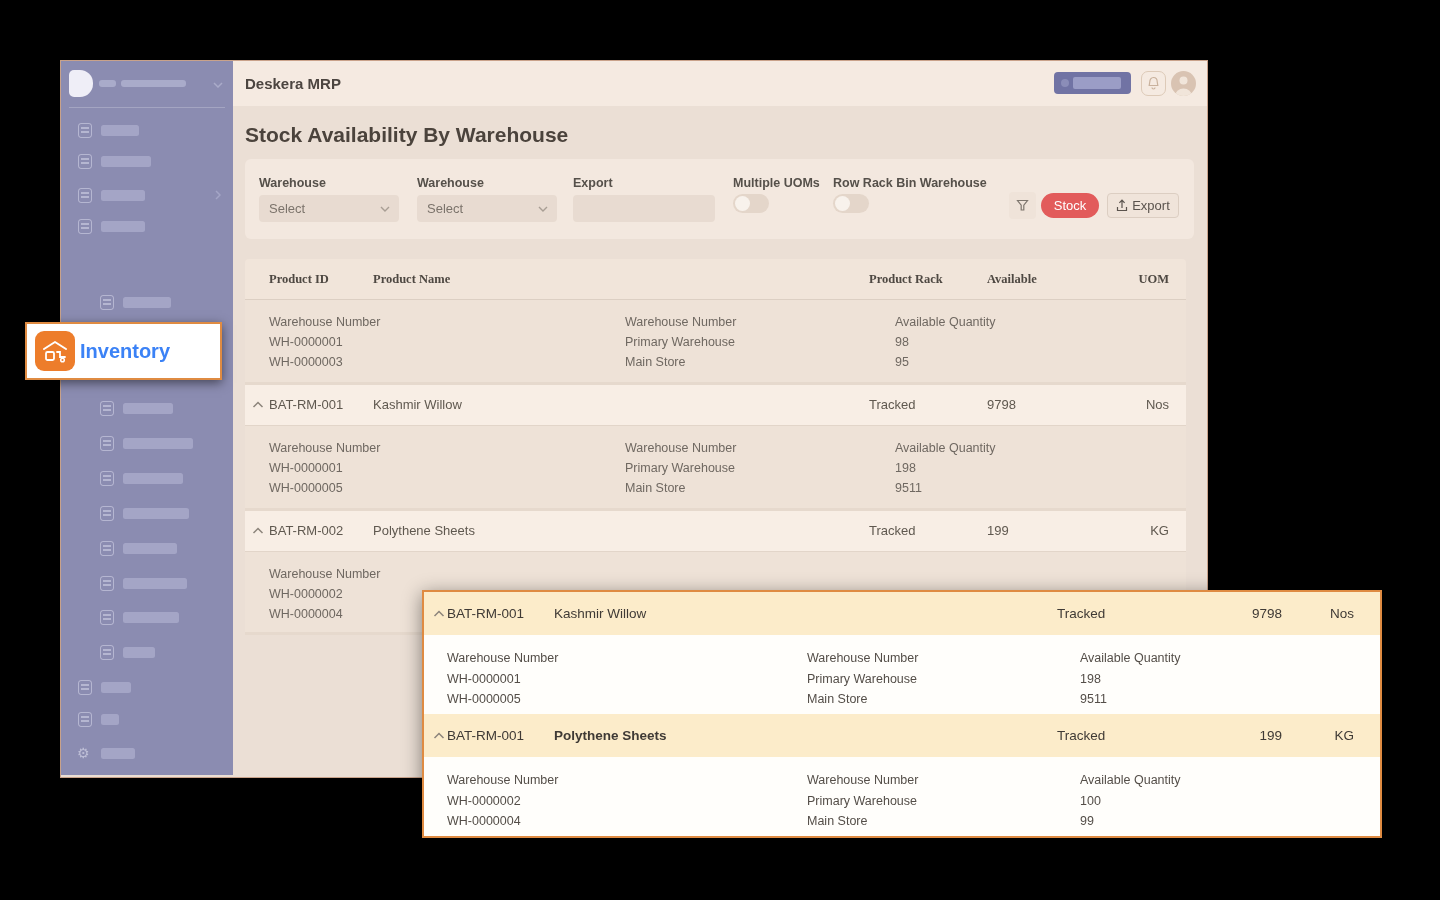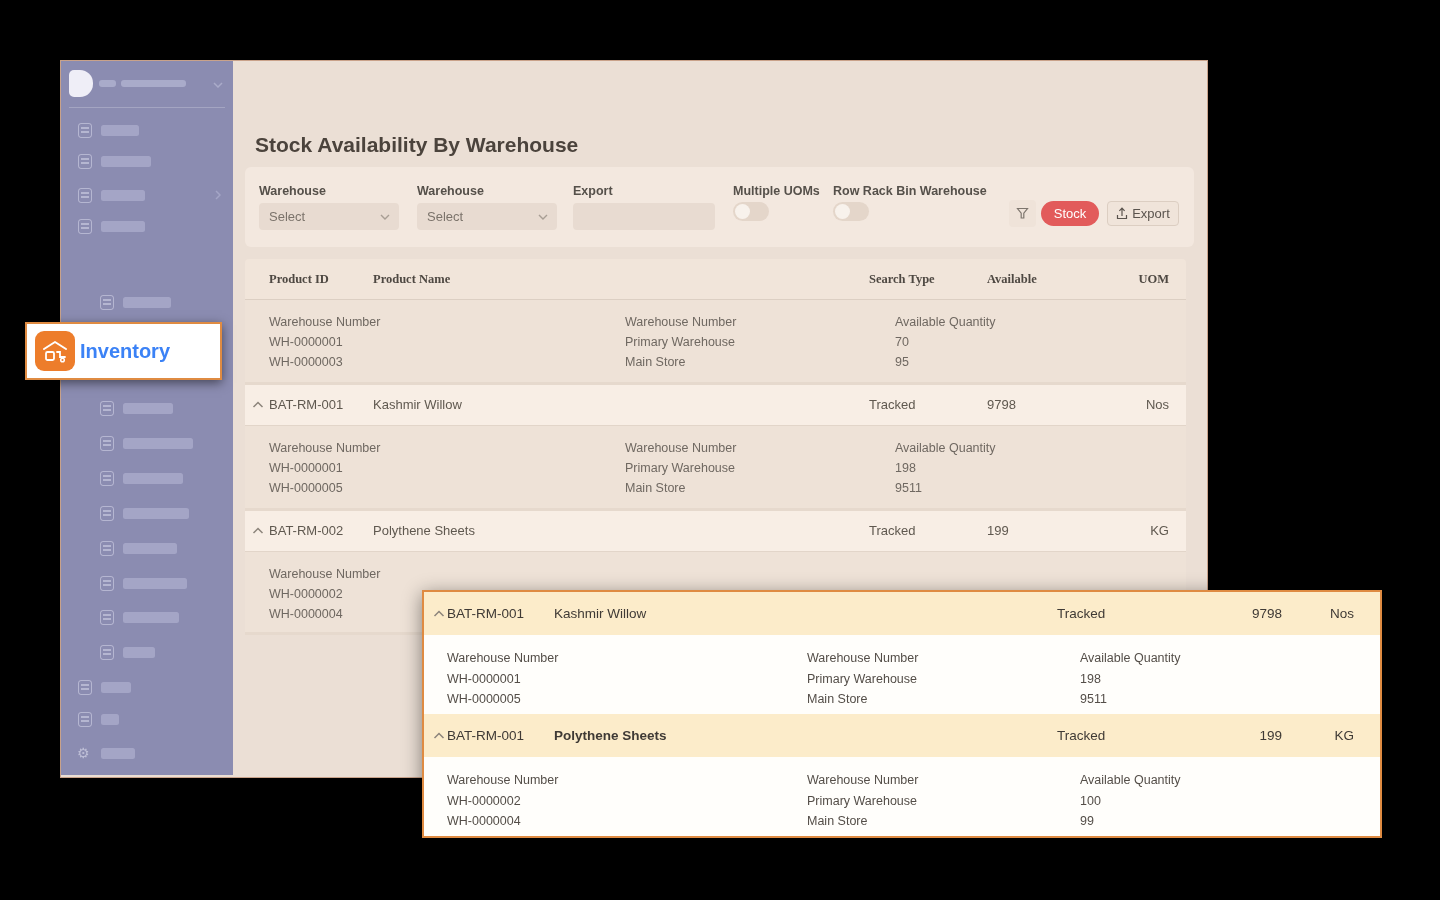--- a/index.html
+++ b/index.html
@@ -31,21 +31,21 @@
   .tb-pill{position:absolute;right:76px;top:11px;width:77px;height:22px;background:#7173a4;border-radius:4px;}
   .tb-pill-dot{position:absolute;left:7px;top:7px;width:8px;height:8px;border-radius:50%;background:#8b8db8;}
   .tb-pill-bar{position:absolute;left:19px;top:5px;width:48px;height:12px;background:#9b9dc6;border-radius:2px;}
   .tb-bell{position:absolute;right:41px;top:10px;width:25px;height:25px;border:1px solid #ddcab8;border-radius:7px;box-sizing:border-box;}
   .tb-avatar{position:absolute;right:11px;top:10px;width:25px;height:25px;border-radius:50%;background:#d9c3b2;overflow:hidden;}
 
   
   .main{position:absolute;left:172px;top:45px;right:0;bottom:0;background:#ebdfd5;}
   .page-title{position:absolute;left:12px;top:17px;font-size:21px;font-weight:bold;color:#4b433c;}
 
-  .filter-card{position:absolute;left:12px;top:61px;width:949px;height:80px;background:#f3e8df;border-radius:6px;}
+  .filter-card{position:absolute;left:12px;top:53px;width:949px;height:80px;background:#f3e8df;border-radius:6px;}
   .f-label{font-size:12.5px;font-weight:bold;color:#55504a;}
   .f-select{position:absolute;top:36px;height:27px;background:#e8dbd1;border-radius:4px;
             font-size:13px;color:#7b736b;line-height:27px;padding:0 10px;box-sizing:border-box;}
   .f-input{position:absolute;top:36px;height:27px;background:#e8dbd1;border-radius:4px;border:none;outline:none;
            font-size:13px;color:#55504a;padding:0 8px;box-sizing:border-box;font-family:"Liberation Sans",sans-serif;}
   .toggle{position:absolute;top:35px;width:36px;height:19px;border-radius:10px;background:#e4d6ca;}
   .toggle .knob{position:absolute;left:2px;top:2px;width:15px;height:15px;border-radius:50%;background:#f8f2ec;}
   .btn-filter{position:absolute;left:764px;top:33px;width:27px;height:27px;background:#efe3d9;border-radius:4px;}
   .btn-clear{position:absolute;left:796px;top:34px;width:58px;height:25px;background:#e25b5b;border-radius:13px;
              color:#fff;font-size:13px;text-align:center;line-height:25px;}
@@ -167,23 +167,42 @@
     <div>
         <span class="ph-icon" style="left:17px;top:651px;"></span>
         <span class="navbar-ph" style="left:40px;top:653px;width:18px;"></span>
       </div>
     <div>
         <span class="gear-glyph" style="left:16px;top:685px;">⚙</span>
         <span class="navbar-ph" style="left:40px;top:687px;width:34px;"></span>
       </div>
   </aside>
 
+  <header class="topbar">
+    <span class="app-title">Deskera MRP</span>
+    <div class="tb-pill">
+      <span class="tb-pill-dot"></span>
+      <span class="tb-pill-bar"></span>
+    </div>
+    <div class="tb-bell">
+      <svg class="abs" style="left:5px;top:4px;" width="13" height="15">
+        <path d="M6.5 1.5 C4 1.5 2.8 3.6 2.8 5.8 L2.2 9.5 L10.8 9.5 L10.2 5.8 C10.2 3.6 9 1.5 6.5 1.5 Z" fill="none" stroke="#c9b19c" stroke-width="1.2"></path>
+        <path d="M5 11.5 a1.5 1.5 0 0 0 3 0" fill="none" stroke="#c9b19c" stroke-width="1.2"></path>
+      </svg>
+    </div>
+    <div class="tb-avatar">
+      <svg width="25" height="25">
+        <circle cx="12.5" cy="9.5" r="4" fill="#f1e5da"></circle>
+        <path d="M4 25 a8.5 7.5 0 0 1 17 0 Z" fill="#f1e5da"></path>
+      </svg>
+    </div>
+  </header>
 
   <main class="main">
-    <h1 class="page-title" style="margin:10px;">Stock Availability By Warehouse</h1>
+    <h1 class="page-title" style="margin:0;">Stock Availability By Warehouse</h1>
 
     <section class="filter-card">
       <div class="abs" style="left:14px;top:14px;">
         <span class="f-label">Warehouse</span>
       </div>
       <div class="f-select" style="left:14px;width:140px;">
         <span>Select</span>
         <svg class="abs" style="right:9px;top:11px;" width="10" height="6">
             <polyline points="1,1 5,5 9,1" fill="none" stroke="#a89e94" stroke-width="1.4"></polyline>
           </svg>
@@ -229,39 +248,39 @@
           <path d="M6 9 L6 1.5 M3.4 3.8 L6 1.2 L8.6 3.8" fill="none" stroke="#5a534d" stroke-width="1.2"></path>
           <path d="M1.5 8 L1.5 11.5 L10.5 11.5 L10.5 8" fill="none" stroke="#5a534d" stroke-width="1.2"></path>
         </svg><span>Export</span>
       </div>
     </section>
 
     <section class="table">
       <div class="t-header">
         <span class="cell col-id">Product ID</span>
         <span class="cell col-name">Product Name</span>
-        <span class="cell col-type">Search Type</span>
+        <span class="cell col-type">Product Rack</span>
         <span class="cell col-avail">Available</span>
         <span class="cell col-uom">UOM</span>
       </div>
 
       <div class="t-detail" style="height:82px;">
         <div class="d-col" style="left:24px;">
           <div class="d-h">Warehouse Number</div>
           <div>WH-0000001</div>
           <div>WH-0000003</div>
         </div>
         <div class="d-col" style="left:380px;">
           <div class="d-h">Warehouse Number</div>
           <div>Primary Warehouse</div>
           <div>Main Store</div>
         </div>
         <div class="d-col" style="left:650px;">
           <div class="d-h">Available Quantity</div>
-          <div>70</div>
+          <div>98</div>
           <div>95</div>
         </div>
       </div>
 
       <div class="t-row">
         <svg class="chev" width="12" height="8">
             <polyline points="1.5,6 6,1.5 10.5,6" fill="none" stroke="#8c847b" stroke-width="1.5"></polyline>
           </svg>
         <span class="cell col-id">BAT-RM-001</span>
         <span class="cell col-name">Kashmir Willow</span>

